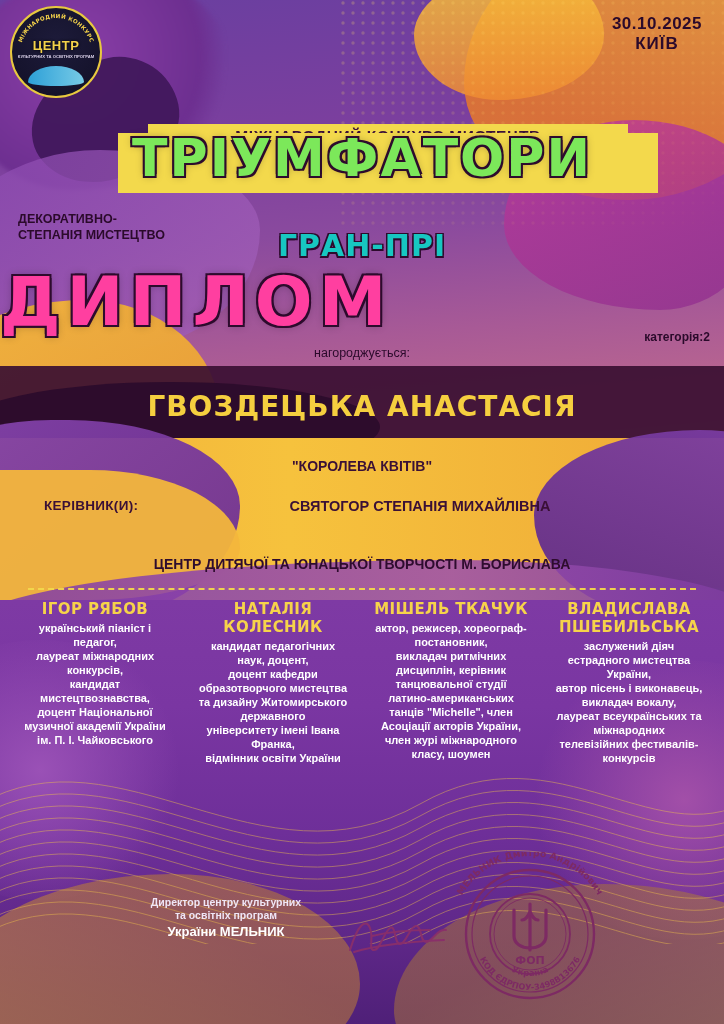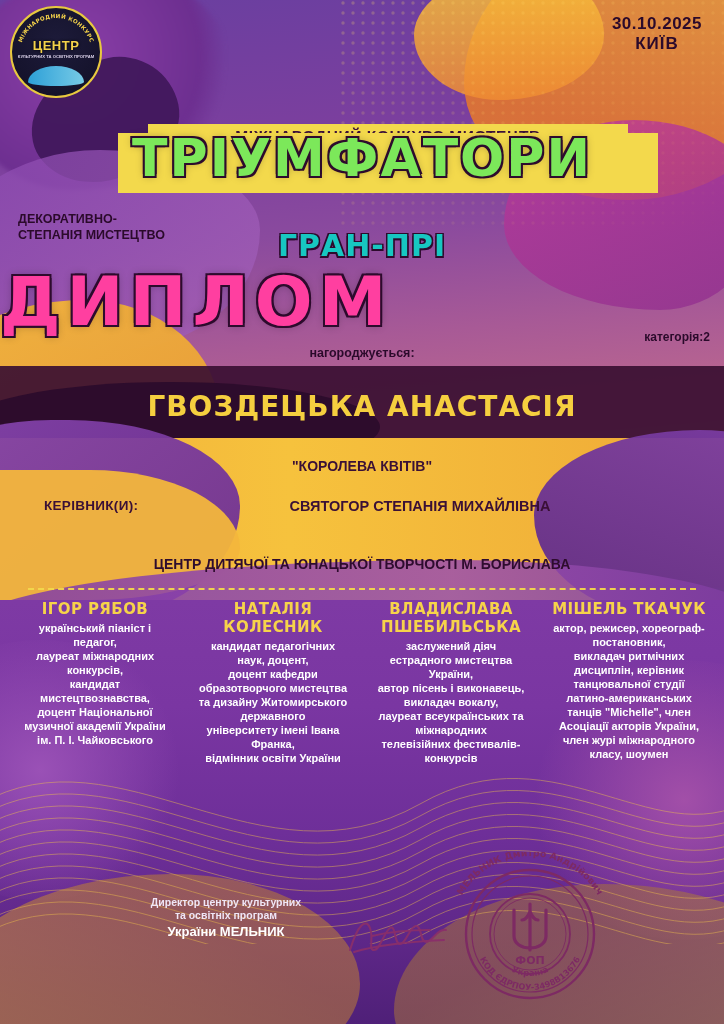--- a/index.html
+++ b/index.html
@@ -207,21 +207,21 @@
     color:#ff3fa0;
     text-shadow:-2px -2px 0 #2d0b2d,2px -2px 0 #2d0b2d,-2px 2px 0 #2d0b2d,2px 2px 0 #2d0b2d,0 0 10px rgba(0,0,0,.3);
     font-family:"DejaVu Sans", sans-serif;
   }
   .category{
     position:absolute;right:14px;top:330px;
     color:#2b0a2b;font-size:12px;font-weight:bold;
   }
   .awarded-to{
     position:absolute;left:0;top:346px;width:724px;text-align:center;
-    color:#2b0a2b;font-size:12.5px;font-weight:bold;
+    color:#2b0a2b;font-size:12.5px;font-weight:normal;
   }
   .winner{
     position:absolute;left:0;top:390px;width:724px;text-align:center;
     color:#f5cf3f;font-size:28px;font-weight:bold;letter-spacing:1px;
     font-family:"DejaVu Sans", sans-serif;
   }
   .work-title{
     position:absolute;left:0;top:458px;width:724px;text-align:center;
     color:#3a1036;font-size:14px;font-weight:bold;
   }
@@ -376,33 +376,33 @@
     </div>
     <div class="juror">
       <div class="jname">НАТАЛІЯ КОЛЕСНИК</div>
       <div class="jdesc" style="white-space:pre-line">кандидат педагогічних наук, доцент,
 доцент кафедри образотворчого мистецтва
 та дизайну Житомирського державного
 університету імені Івана Франка,
 відмінник освіти України</div>
     </div>
     <div class="juror">
-      <div class="jname">ВЛАДИСЛАВА ПШЕБИЛЬСЬКА</div>
-      <div class="jdesc" style="white-space:pre-line">заслужений діяч естрадного мистецтва України,
-автор пісень і виконавець, викладач вокалу,
-лауреат всеукраїнських та міжнародних
-телевізійних фестивалів-конкурсів</div>
-    </div>
-    <div class="juror">
       <div class="jname">МІШЕЛЬ ТКАЧУК</div>
       <div class="jdesc" style="white-space:pre-line">актор, режисер, хореограф-постановник,
 викладач ритмічних дисциплін, керівник
 танцювальної студії латино-американських
 танців "Michelle", член Асоціації акторів України,
 член журі міжнародного класу, шоумен</div>
+    </div>
+    <div class="juror">
+      <div class="jname">ВЛАДИСЛАВА ПШЕБИЛЬСЬКА</div>
+      <div class="jdesc" style="white-space:pre-line">заслужений діяч естрадного мистецтва України,
+автор пісень і виконавець, викладач вокалу,
+лауреат всеукраїнських та міжнародних
+телевізійних фестивалів-конкурсів</div>
     </div>
   </div>
 
   <div class="sign-block">
     <div class="sign-role" style="white-space:pre-line">Директор центру культурних
 та освітніх  програм</div>
     <div class="sign-name">України МЕЛЬНИК</div>
   </div>
 
   <svg class="signature-scribble" viewBox="0 0 130 60">

